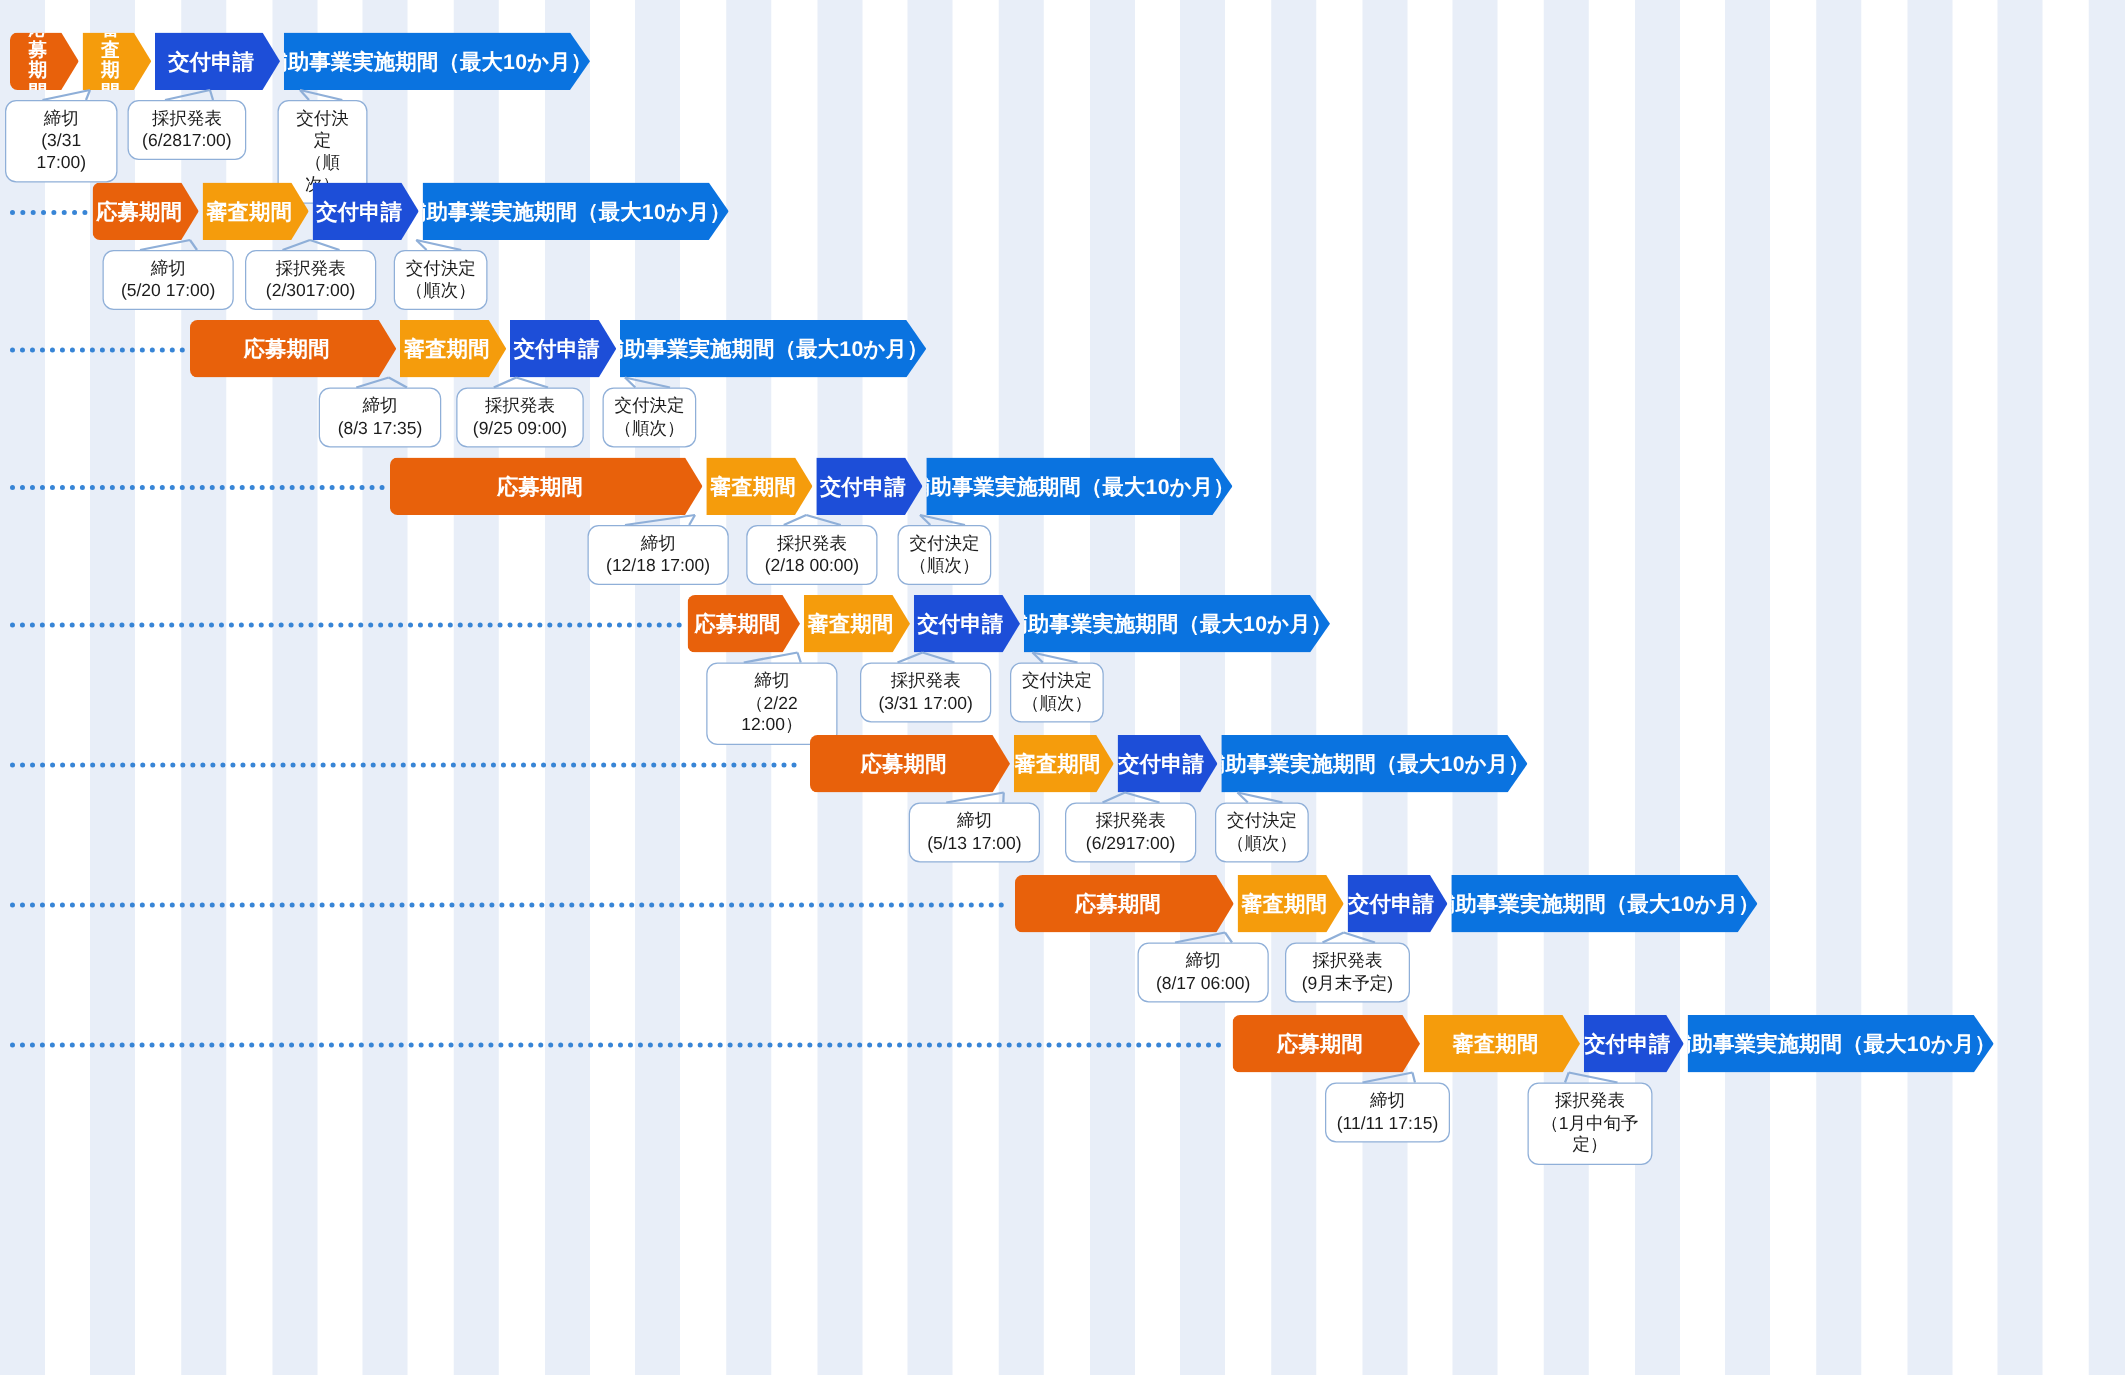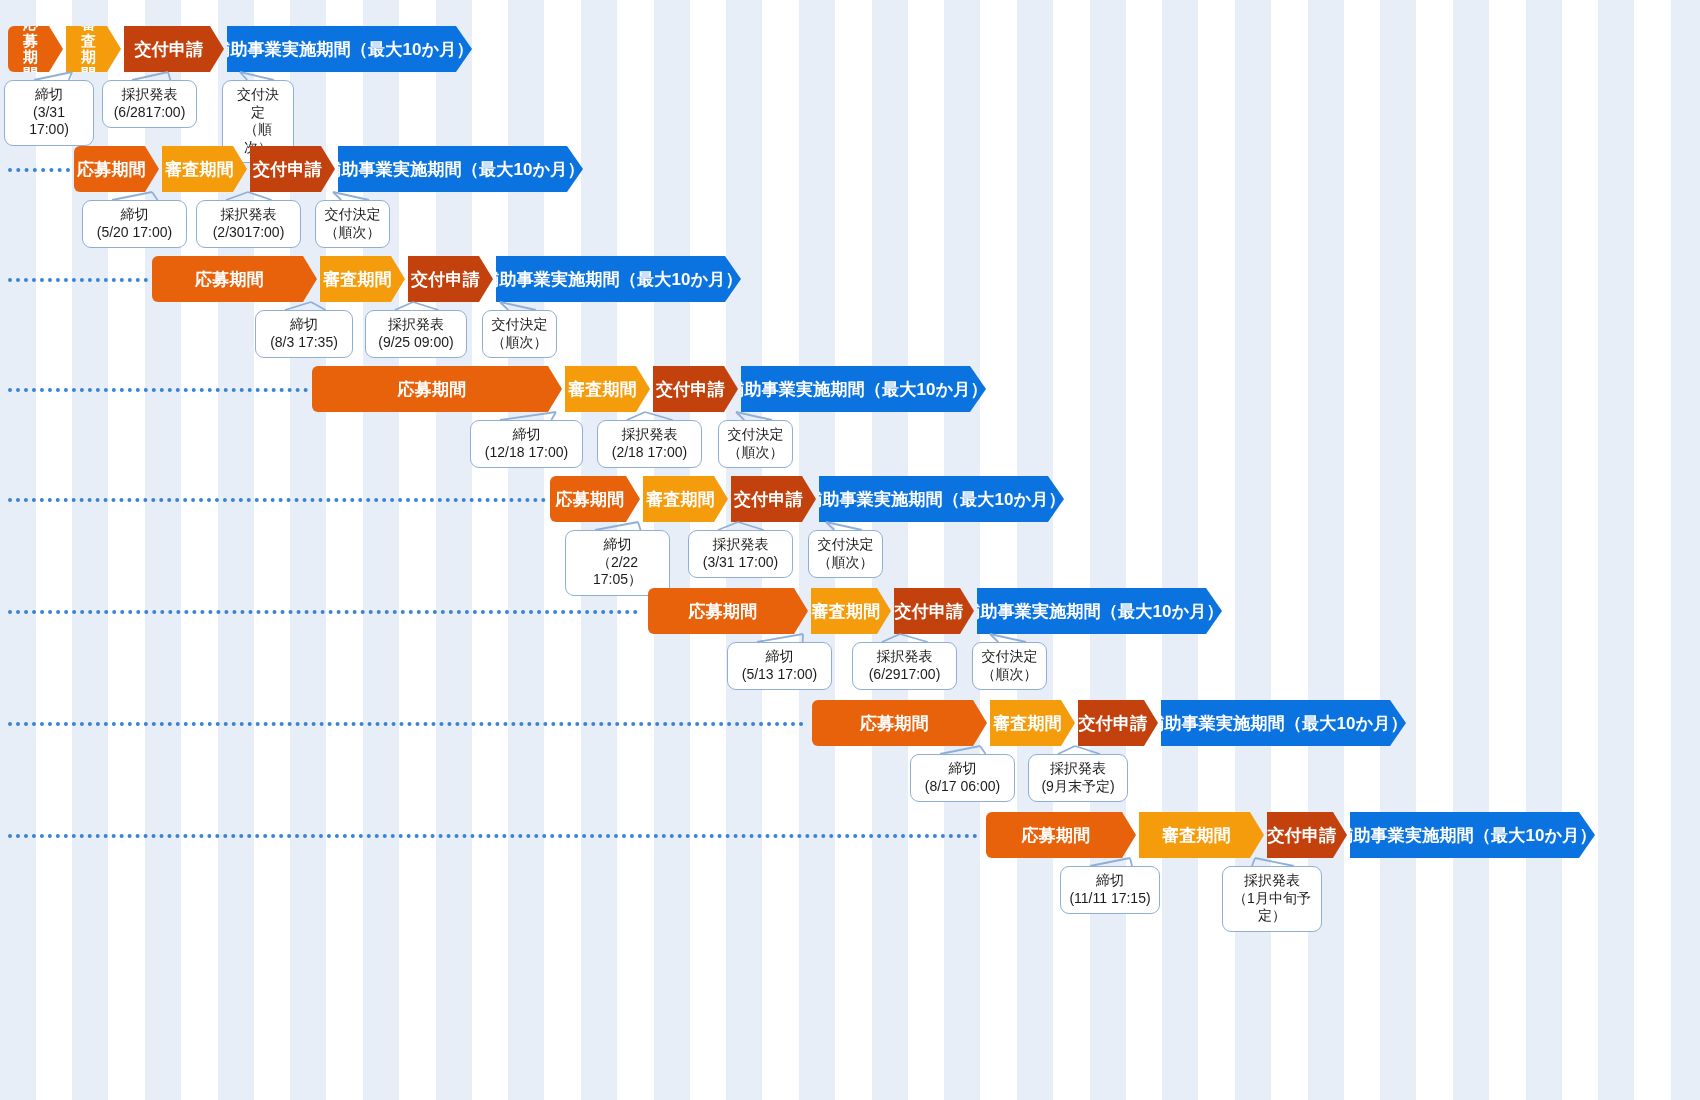--- a/index.html
+++ b/index.html
@@ -75,21 +75,21 @@
     border-radius: 6px 0 0 6px;
     clip-path: polygon(0 0, calc(100% - 14px) 0, 100% 50%, calc(100% - 14px) 100%, 0 100%);
     padding-right: 20px;
   }
   .bar.shinsa {
     background: #f59c0c;
     clip-path: polygon(0 0, calc(100% - 14px) 0, 100% 50%, calc(100% - 14px) 100%, 0 100%, 0 100%);
     padding-right: 20px;
   }
   .bar.kofu {
-    background: #c2410c;
+    background: #1d4ed8;
     clip-path: polygon(0 0, calc(100% - 14px) 0, 100% 50%, calc(100% - 14px) 100%, 0 100%);
     padding-right: 20px;
   }
   .bar.jisshi {
     background: #0a73e0;
     clip-path: polygon(0 0, calc(100% - 16px) 0, 100% 50%, calc(100% - 16px) 100%, 0 100%);
     padding-right: 22px;
   }
   .bar.narrow { font-size: 15px; line-height: 1.08; }
   .bar.two-line { white-space: pre-line; text-align: center; line-height: 1.1; }
@@ -222,40 +222,40 @@
           <line x1="736" y1="64" x2="772" y2="72"></line>
         </svg>
         <div class="leader" style="left: 8px; width: 300px;"></div>
         <div class="bars" style="left: 312px;">
           <div class="bar oubo" style="width: 250px;">応募期間</div>
           <div class="bar shinsa" style="width: 85px;">審査期間</div>
           <div class="bar kofu" style="width: 85px;">交付申請</div>
           <div class="bar jisshi" style="width: 245px;">補助事業実施期間（最大10か月）</div>
         </div>
         <div class="callout" style="left: 470px; top: 72px; width: 113px;"><div>締切</div><div>(12/18 17:00)</div></div>
-        <div class="callout" style="left: 597px; top: 72px; width: 105px;"><div>採択発表</div><div>(2/18 17:00)</div></div>
+        <div class="callout" style="left: 597px; top: 72px; width: 105px;"><div>採択発表</div><div>(2/18 00:00)</div></div>
         <div class="callout" style="left: 718px; top: 72px; width: 75px;"><div>交付決定</div><div>（順次）</div></div>
       </div>
       <div class="row" style="top: 458px;">
         <svg class="connector" width="1700" height="110" style="left: 0px; top: 0px; position: absolute;">
           <line x1="638" y1="64" x2="595" y2="72"></line>
           <line x1="638" y1="64" x2="640.6" y2="72"></line>
           <line x1="738" y1="64" x2="718" y2="72"></line>
           <line x1="738" y1="64" x2="763.6" y2="72"></line>
           <line x1="826" y1="64" x2="834.25" y2="72"></line>
           <line x1="826" y1="64" x2="862" y2="72"></line>
         </svg>
         <div class="leader" style="left: 8px; width: 538px;"></div>
         <div class="bars" style="left: 550px;">
           <div class="bar oubo" style="width: 90px;">応募期間</div>
           <div class="bar shinsa" style="width: 85px;">審査期間</div>
           <div class="bar kofu" style="width: 85px;">交付申請</div>
           <div class="bar jisshi" style="width: 245px;">補助事業実施期間（最大10か月）</div>
         </div>
-        <div class="callout" style="left: 565px; top: 72px; width: 105px;"><div>締切</div><div>（2/22 17:05）</div></div>
+        <div class="callout" style="left: 565px; top: 72px; width: 105px;"><div>締切</div><div>（2/22 12:00）</div></div>
         <div class="callout" style="left: 688px; top: 72px; width: 105px;"><div>採択発表</div><div>(3/31 17:00)</div></div>
         <div class="callout" style="left: 808px; top: 72px; width: 75px;"><div>交付決定</div><div>（順次）</div></div>
       </div>
       <div class="row" style="top: 570px;">
         <svg class="connector" width="1700" height="110" style="left: 0px; top: 0px; position: absolute;">
           <line x1="803" y1="64" x2="757" y2="72"></line>
           <line x1="803" y1="64" x2="802.6" y2="72"></line>
           <line x1="900" y1="64" x2="882" y2="72"></line>
           <line x1="900" y1="64" x2="927.6" y2="72"></line>
           <line x1="990" y1="64" x2="998.25" y2="72"></line>

